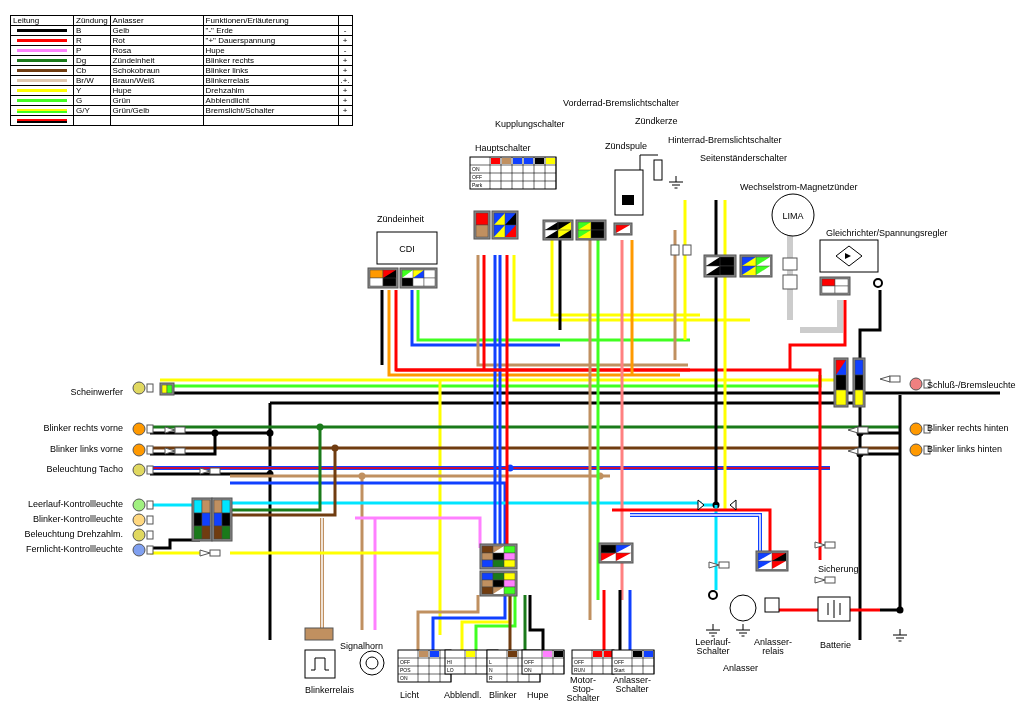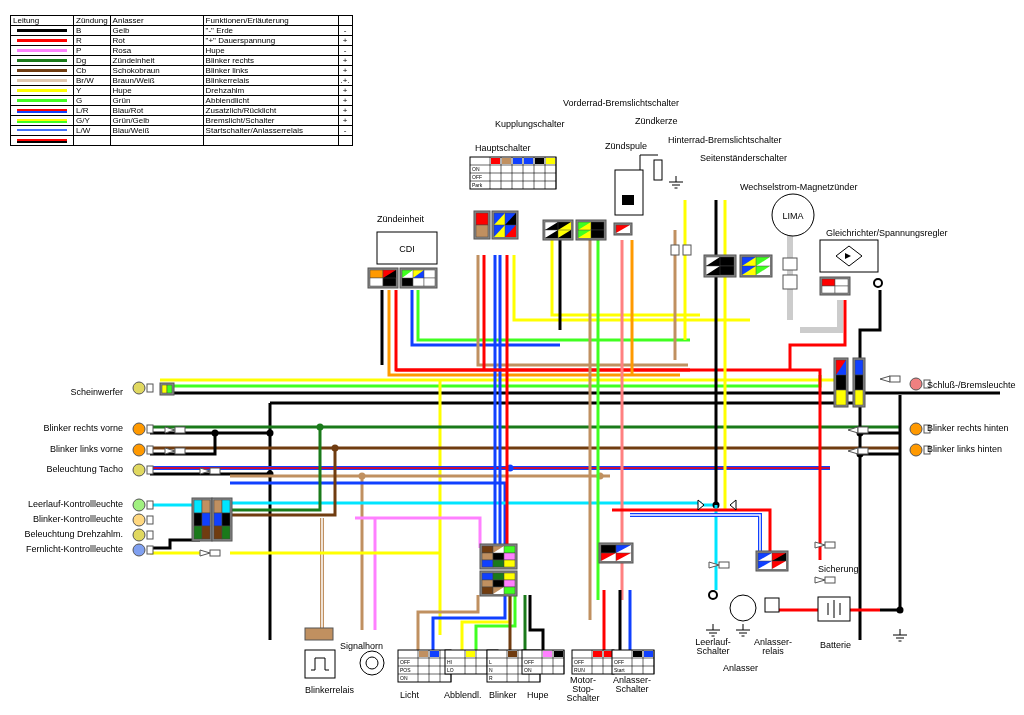--- a/index.html
+++ b/index.html
@@ -94,47 +94,27 @@
         <td class="sw">
           <div style="background: rgb(64, 255, 32); height: 3px;"></div>
         </td>
         <td>G</td>
         <td>Grün</td>
         <td>Abblendlicht</td>
         <td class="pol">+</td>
       </tr>
       <tr>
         <td class="sw">
-          <div style="background: rgb(255, 0, 0); height: 2px;"></div>
-          <div style="background: rgb(16, 64, 255); height: 2px;"></div>
-        </td>
-        <td>L/R</td>
-        <td>Blau/Rot</td>
-        <td>Zusatzlich/Rücklicht</td>
-        <td class="pol">+</td>
-      </tr>
-      <tr>
-        <td class="sw">
           <div style="background: rgb(255, 255, 0); height: 2px;"></div>
           <div style="background: rgb(64, 255, 32); height: 2px;"></div>
         </td>
         <td>G/Y</td>
         <td>Grün/Gelb</td>
         <td>Bremslicht/Schalter</td>
         <td class="pol">+</td>
-      </tr>
-      <tr>
-        <td class="sw">
-          <div style="background: rgb(64, 112, 255); height: 2px;"></div>
-          <div style="background: rgb(255, 255, 255); height: 1px;"></div>
-        </td>
-        <td>L/W</td>
-        <td>Blau/Weiß</td>
-        <td>Startschalter/Anlasserrelais</td>
-        <td class="pol">-</td>
       </tr>
       <tr>
         <td class="sw">
           <div style="background: rgb(255, 0, 0); height: 2px;"></div>
           <div style="background: rgb(0, 0, 0); height: 2px;"></div>
         </td>
         <td></td>
         <td></td>
         <td></td>
         <td class="pol"></td>

